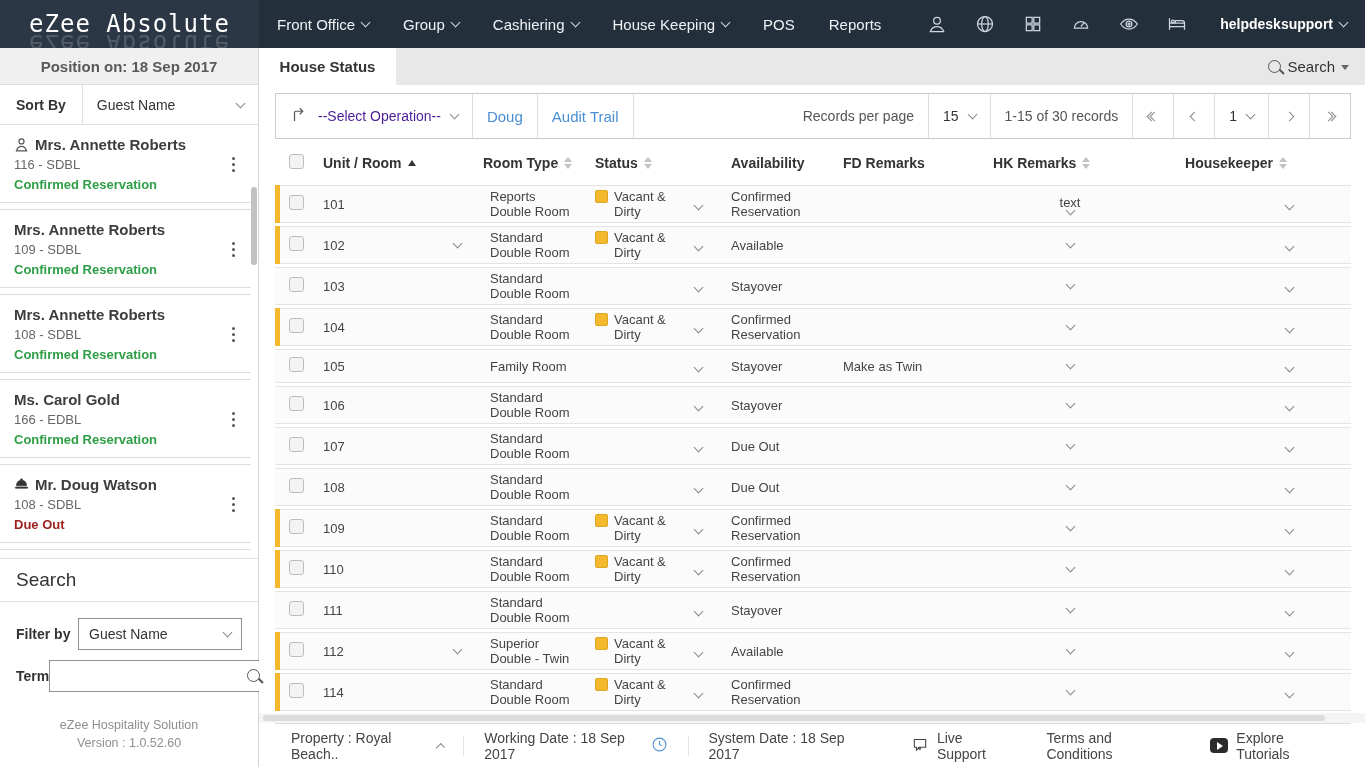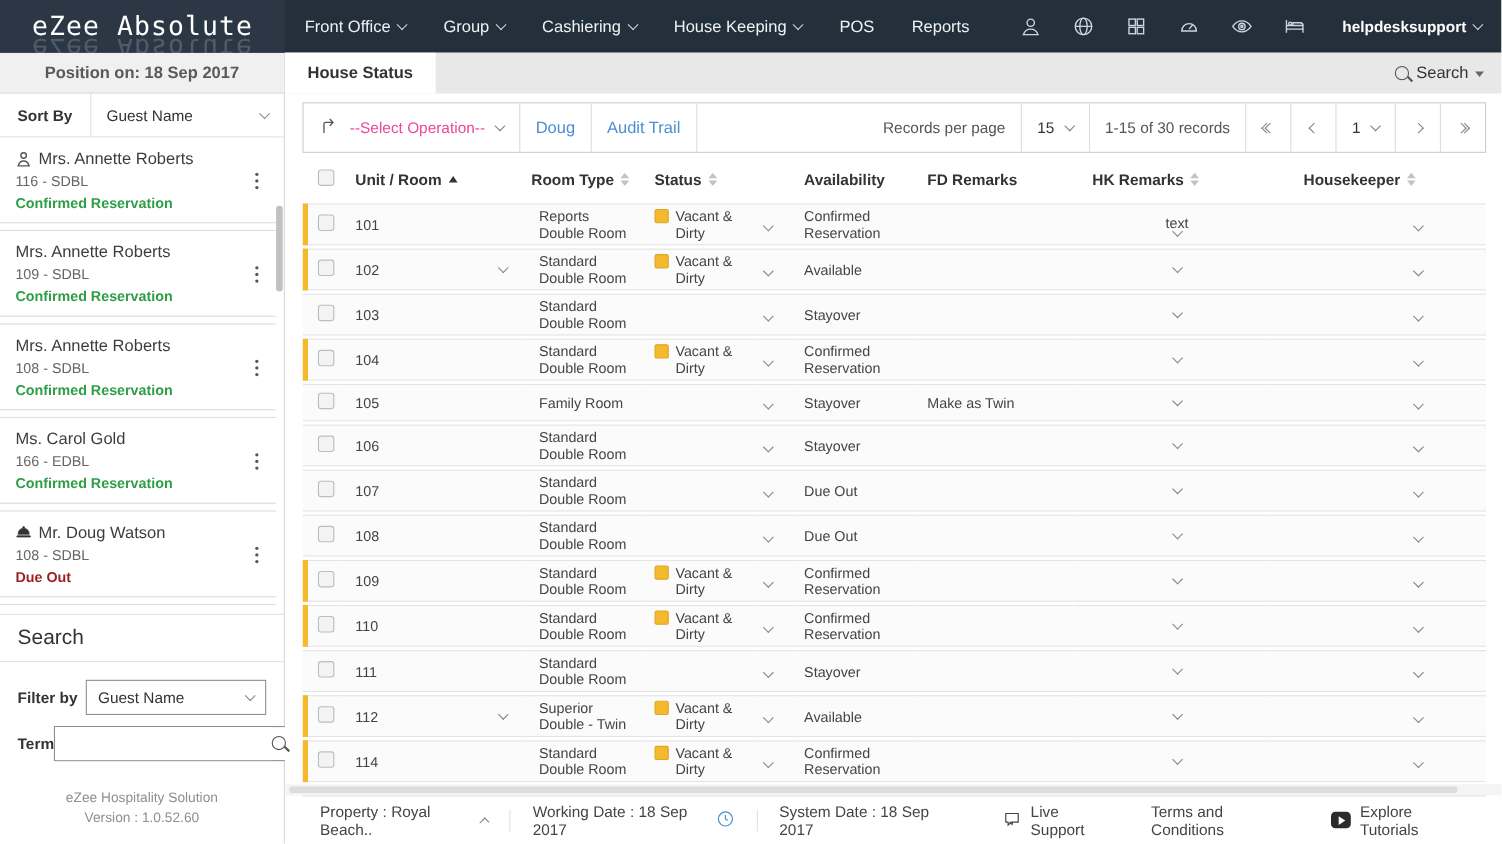--- a/index.html
+++ b/index.html
@@ -36,21 +36,21 @@
   .sidebar { width:259px; flex:0 0 259px; border-right:1px solid #d5d5d5; display:flex; flex-direction:column; background:#fff; }
   .pos-bar { height:37px; background:#f0f0f0; border-bottom:1px solid #ddd; display:flex; align-items:center; justify-content:center; font-size:15px; font-weight:bold; color:#595959; }
   .sort-row { height:40px; display:flex; align-items:center; border-bottom:1px solid #e0e0e0; font-size:14px; }
   .sort-label { font-weight:bold; padding:0 16px; color:#333; }
   .sort-sep { width:1px; height:40px; background:#e0e0e0; }
   .sort-select { flex:1; display:flex; align-items:center; justify-content:space-between; padding:0 14px; cursor:pointer; color:#333; }
   .guest-list { flex:1; overflow:hidden; position:relative; padding-right:7px; }
   .guest-scrollbar { position:absolute; right:1px; top:62px; width:6px; height:78px; background:#c1c1c1; border-radius:3px; }
   .guest-card { border-bottom:1px solid #ddd; border-top:1px solid #ddd; margin-bottom:6px; padding:11px 8px 10px 14px; display:flex; justify-content:space-between; cursor:pointer; background:#fff; }
   .guest-card:first-child { border-top:none; }
-  .guest-name-row { display:flex; align-items:center; gap:6px; font-size:15px; color:#3d3d3d; }
+  .guest-name-row { display:flex; align-items:center; gap:6px; font-size:15px; color:#3d3d3d;font-weight:bold; }
   .guest-room { font-size:13px; color:#666; margin-top:4px; }
   .guest-status { font-size:13px; font-weight:bold; margin-top:5px; }
   .dots { display:flex; flex-direction:column; gap:3px; padding:6px 8px; align-self:center; }
   .dots i { width:3px; height:3px; border-radius:50%; background:#555; }
   .guest-icon svg { display:block; }
 
   .search-block { border-top:1px solid #e0e0e0; padding:10px 16px 6px 16px; }
   .search-heading { font-size:19px; color:#333; padding-bottom:10px; border-bottom:1px solid #e0e0e0; margin:0 -16px; padding-left:16px; }
   .filter-row { display:flex; align-items:center; margin-top:16px; }
   .filter-label { width:62px; font-size:14px; font-weight:bold; color:#333; }
@@ -67,21 +67,21 @@
   .main { flex:1; display:flex; flex-direction:column; min-width:0; background:#fff; }
   .tabbar { height:37px; background:#e8e8e8; display:flex; align-items:stretch; position:relative; flex:0 0 37px; }
   .tab-active { width:137px; background:#fff; display:flex; align-items:center; justify-content:center; font-size:15px; font-weight:600; color:#333; }
   .tab-search { position:absolute; right:16px; top:0; height:37px; display:flex; align-items:center; gap:6px; font-size:15px; color:#333; cursor:pointer; }
   .caret-down-sm { width:0; height:0; border-left:4px solid transparent; border-right:4px solid transparent; border-top:5px solid #666; margin-top:2px; }
 
   .content { flex:1; display:flex; flex-direction:column; padding:8px 14px 0 16px; min-height:0; }
   .toolbar { height:46px; border:1px solid #ccc; display:flex; align-items:stretch; font-size:14px; flex:0 0 46px; background:#fff; }
   .tseg { display:flex; align-items:center; padding:0 14px; gap:10px; }
   .tsep { width:1px; background:#ddd; }
-  .op-select { display:flex; align-items:center; gap:10px; color:#ec4899; cursor:pointer; }
+  .op-select { display:flex; align-items:center; gap:10px; color:#4c1d95; cursor:pointer; }
   .btn-link { color:#4a8fd3; cursor:pointer; font-size:15px; }
   .toolbar-spacer { flex:1; }
   .muted { color:#555; }
   .pageseg { min-width:40px; justify-content:center; cursor:pointer; }
   .route-icon svg { stroke:#555; fill:none; stroke-width:1.6; }
 
   
   .table-wrap { flex:1; overflow:hidden; min-height:0; }
   table.grid { width:100%; border-collapse:separate; border-spacing:0 3px; table-layout:fixed; }
   thead th { font-size:14px; font-weight:600; color:#333; text-align:left; padding:12px 8px 10px 8px; background:#fff; white-space:nowrap; }

